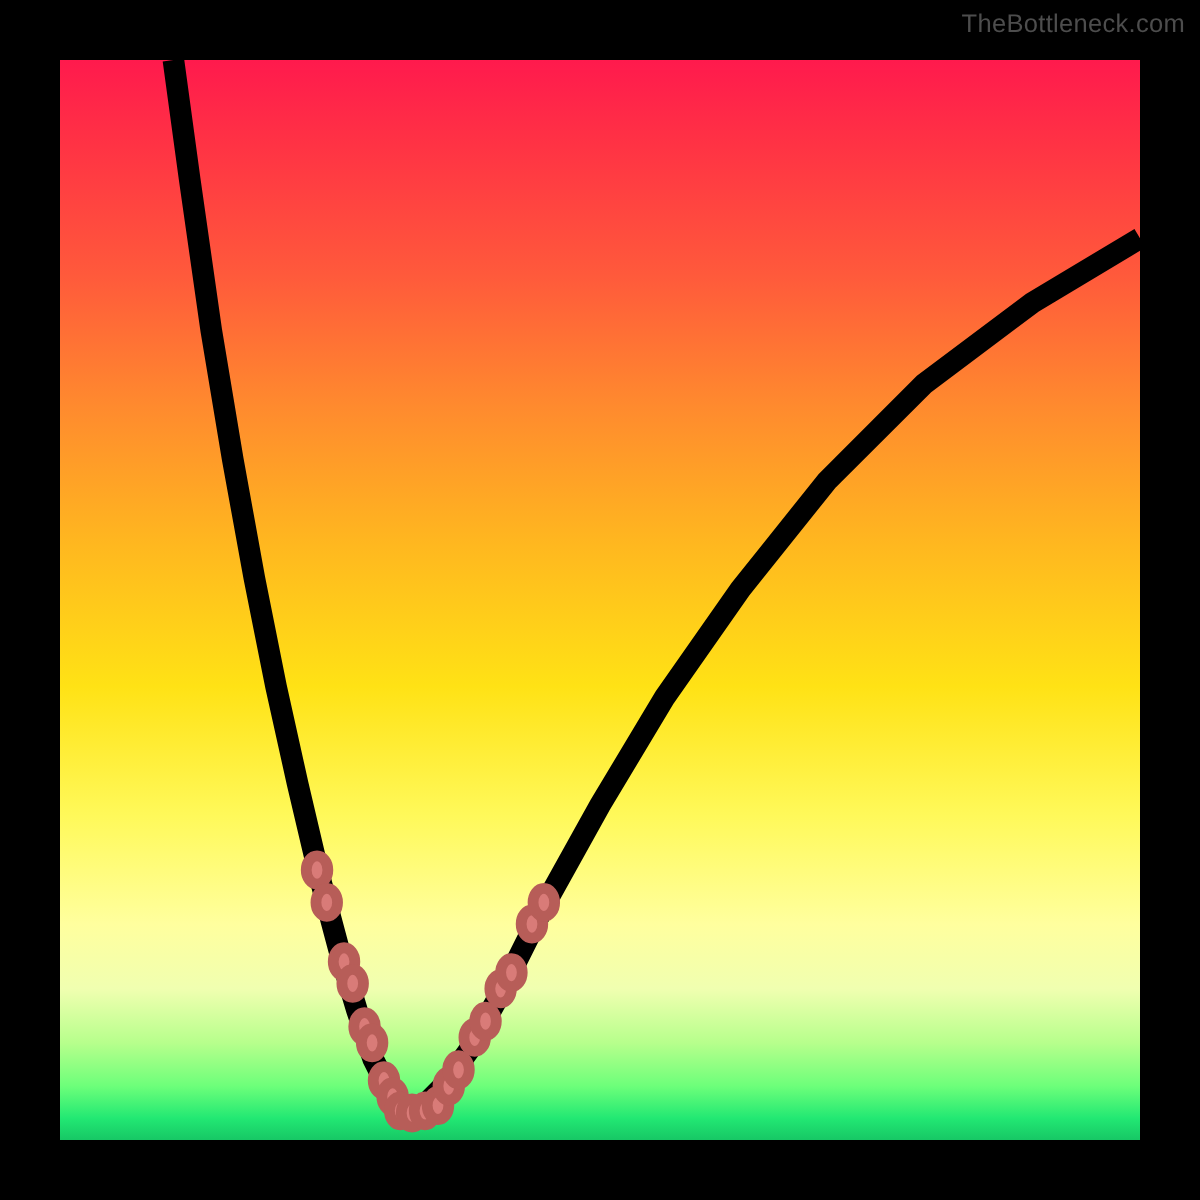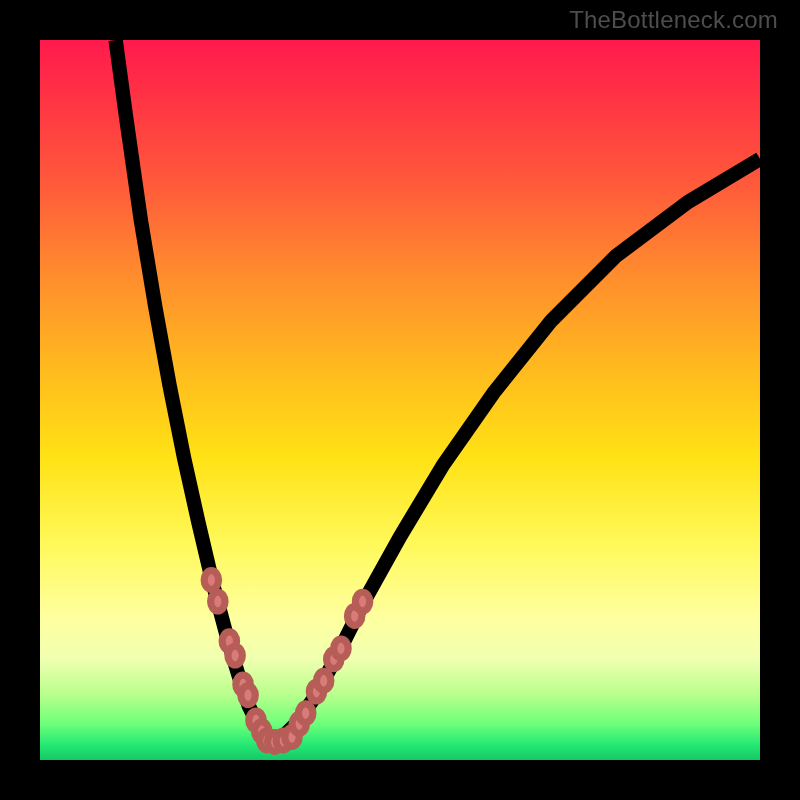--- a/index.html
+++ b/index.html
@@ -41,23 +41,23 @@
       #f0ffb0 86%,
       #b7ff8c 91%,
       #6dff7a 95%,
       #22e873 98%,
       #17c765 100%
     );
   }
   .watermark {
     position: absolute;
     top: 6px;
-    right: 22px;
+    right: 10px;
     color: #4d4d4d;
-    font-size: 24px;
+    font-size: 17px;
     letter-spacing: 0.2px;
     user-select: none;
   }
   svg.curves {
     position: absolute;
     inset: 0;
   }
   .curve {
     fill: none;
     stroke: #000;

